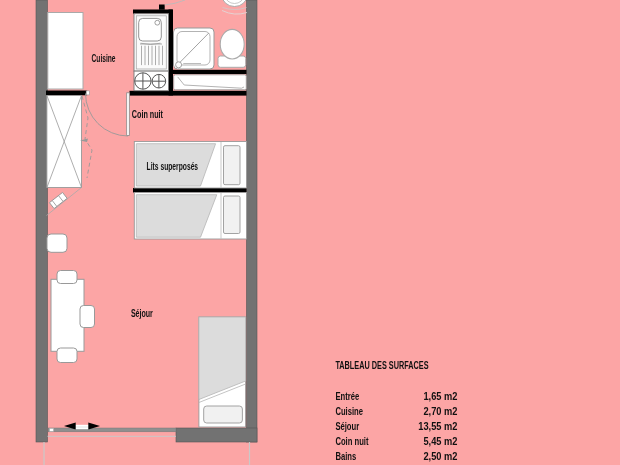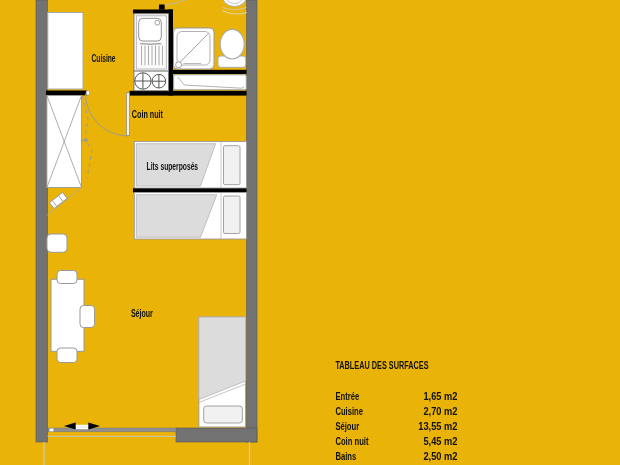--- a/index.html
+++ b/index.html
@@ -1,16 +1,16 @@
 <!DOCTYPE html>
 <html><head>
 <meta charset="utf-8">
 <style>
   html,body{margin:0;padding:0;background:#ffffff;}
-  #canvas{position:relative;width:620px;height:465px;background:#eab308;overflow:hidden;font-family:"Liberation Sans",sans-serif;}
+  #canvas{position:relative;width:620px;height:465px;background:#fca5a5;overflow:hidden;font-family:"Liberation Sans",sans-serif;}
   svg{position:absolute;left:0;top:0;}
   text{font-family:"Liberation Sans",sans-serif;font-weight:bold;fill:#111;}
 </style>
 </head>
 <body>
 <div id="canvas">
 <svg width="620" height="465" viewBox="0 0 620 465">
 
   <rect x="36" y="0" width="11.5" height="442" fill="#727272" stroke="#555" stroke-width="0.6"></rect>
 

